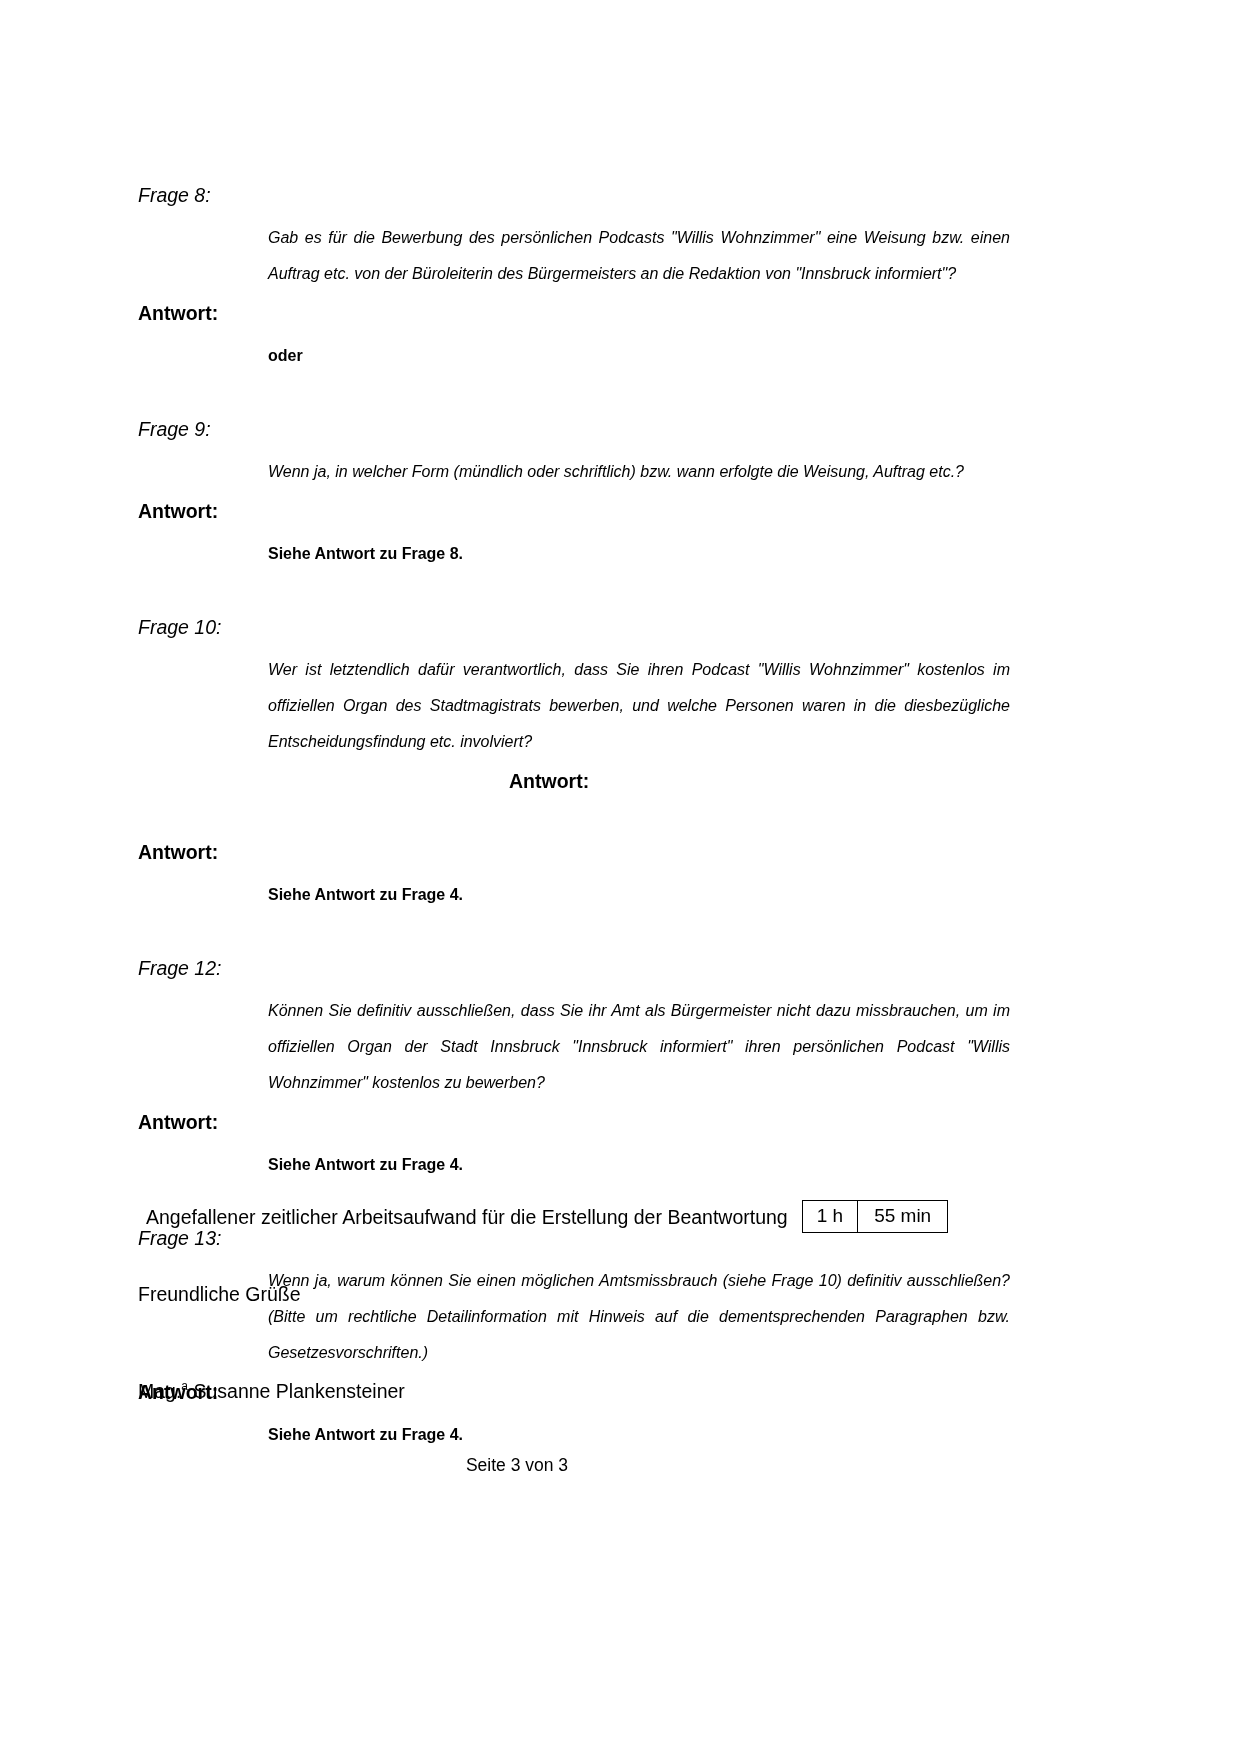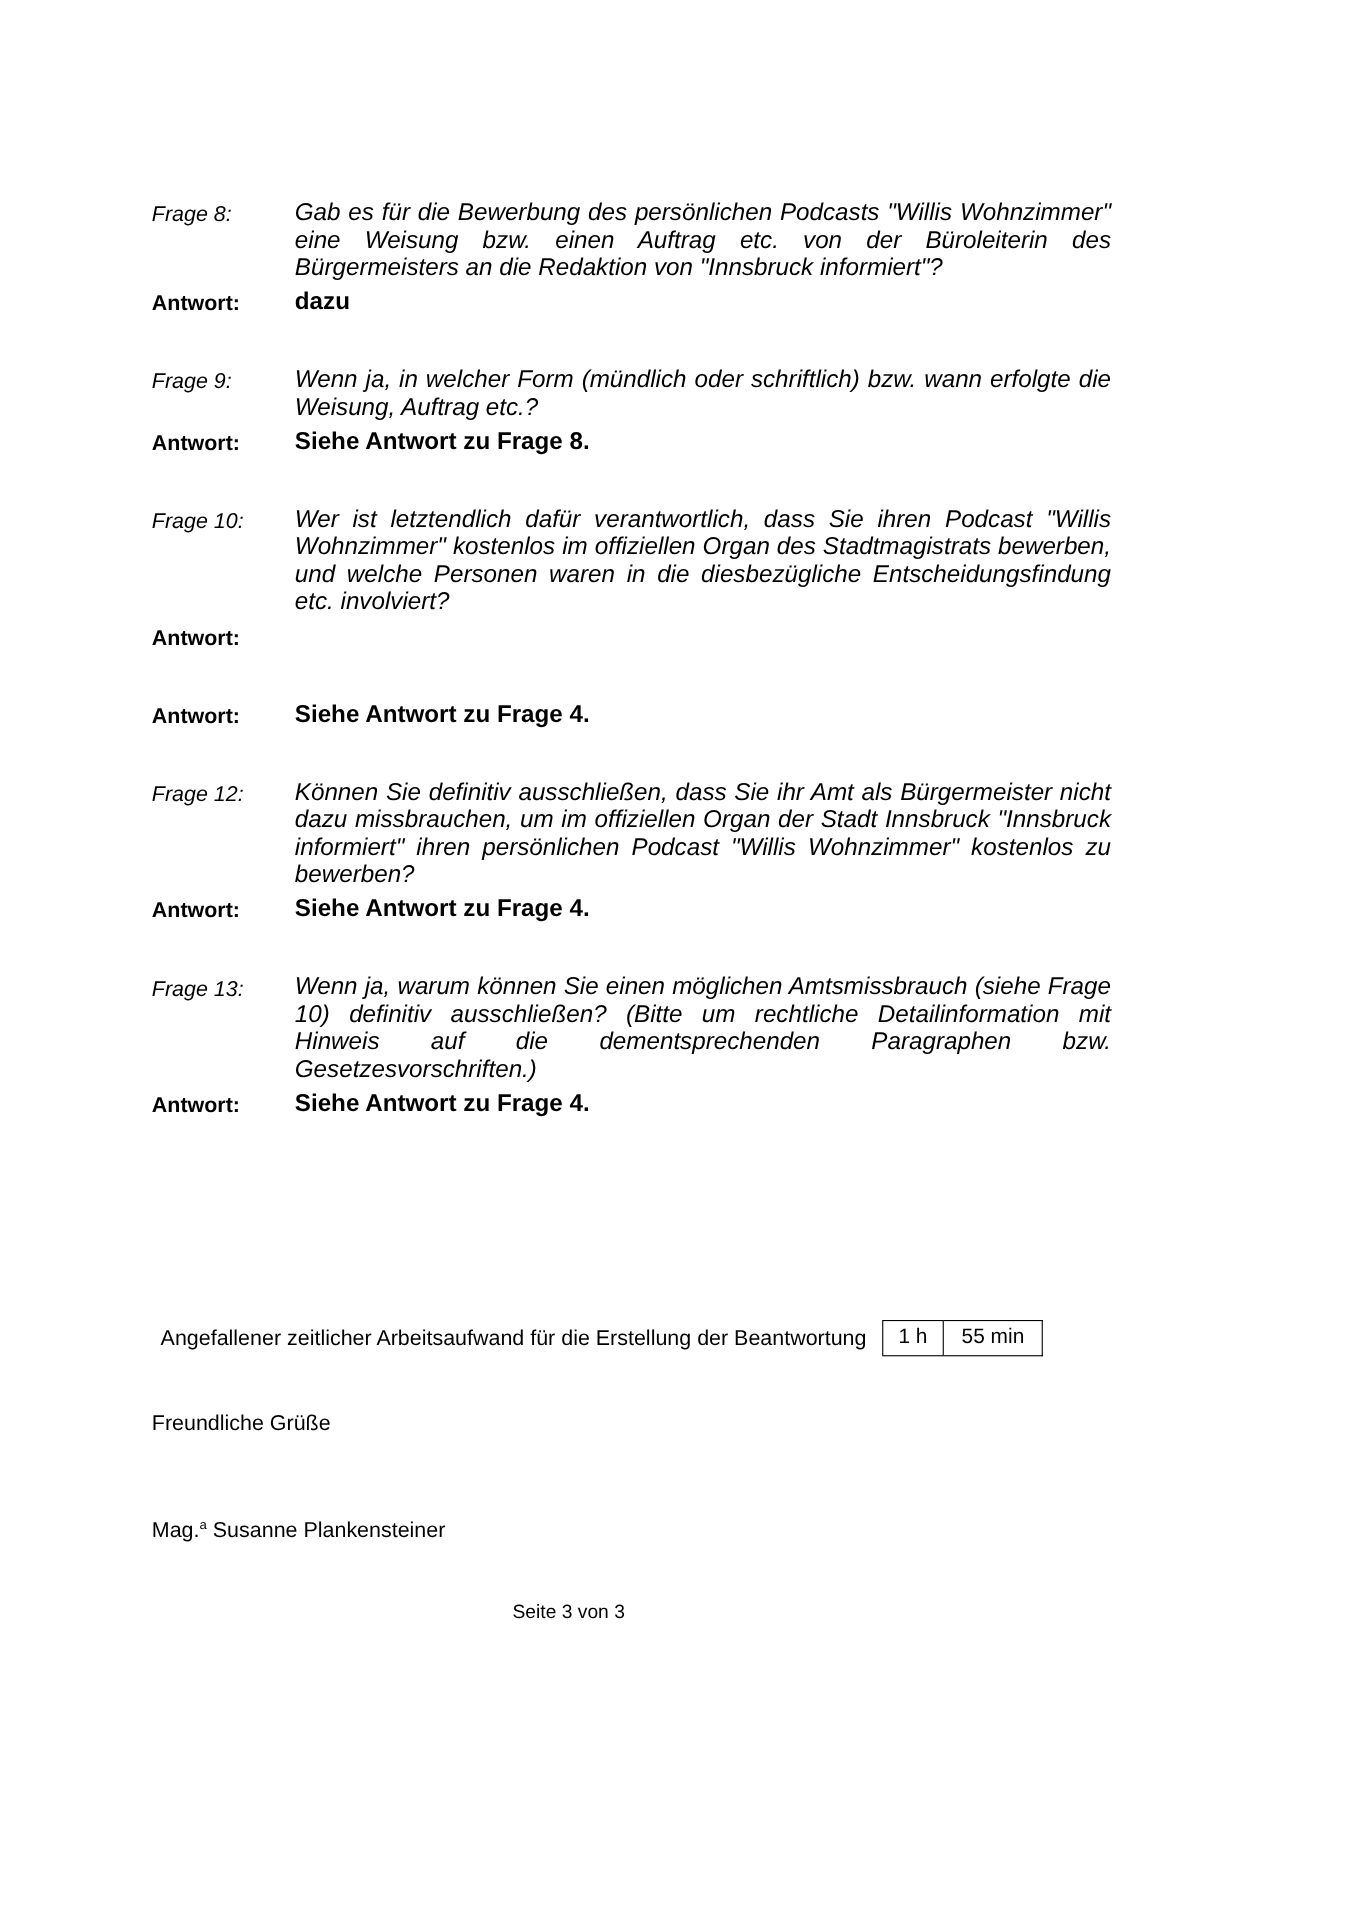--- a/index.html
+++ b/index.html
@@ -27,39 +27,41 @@
   }
 
   
   .qa-block {
     margin-bottom: 40px;
   }
   .qa-row {
     display: flex;
     align-items: flex-start;
     width: 100%;
+    justify-content: center;
   }
   .qa-label {
     width: 130px;
     flex: 0 0 130px;
     font-size: 19.5px;
     line-height: 31px;
     font-style: italic;
     white-space: nowrap;
   }
   .qa-label.answer {
     font-style: normal;
     font-weight: bold;
   }
   .qa-text {
     flex: 1 1 auto;
-    font-size: 22px;
-    line-height: 25px;
+    font-size: 16px;
+    line-height: 36px;
     font-style: italic;
     text-align: justify;
+    margin-top: 40px;
   }
   .qa-text.answer {
     font-style: normal;
     font-weight: bold;
     text-align: left;
   }
   .answer-row {
     margin-top: 6px;
   }
 
@@ -129,21 +131,21 @@
 
   <div class="content">
 
     <div class="qa-block">
       <div class="qa-row">
         <div class="qa-label">Frage 8:</div>
         <div class="qa-text">Gab es für die Bewerbung des persönlichen Podcasts "Willis Wohnzimmer" eine Weisung bzw. einen Auftrag etc. von der Büroleiterin des Bürgermeisters an die Redaktion von "Innsbruck informiert"?</div>
       </div>
       <div class="qa-row answer-row">
         <div class="qa-label answer">Antwort:</div>
-        <div class="qa-text answer">dazu</div>
+        <div class="qa-text answer">oder</div>
       </div>
     </div>
 
     <div class="qa-block">
       <div class="qa-row">
         <div class="qa-label">Frage 9:</div>
         <div class="qa-text">Wenn ja, in welcher Form (mündlich oder schriftlich) bzw. wann erfolgte die Weisung, Auftrag etc.?</div>
       </div>
       <div class="qa-row answer-row">
         <div class="qa-label answer">Antwort:</div>

